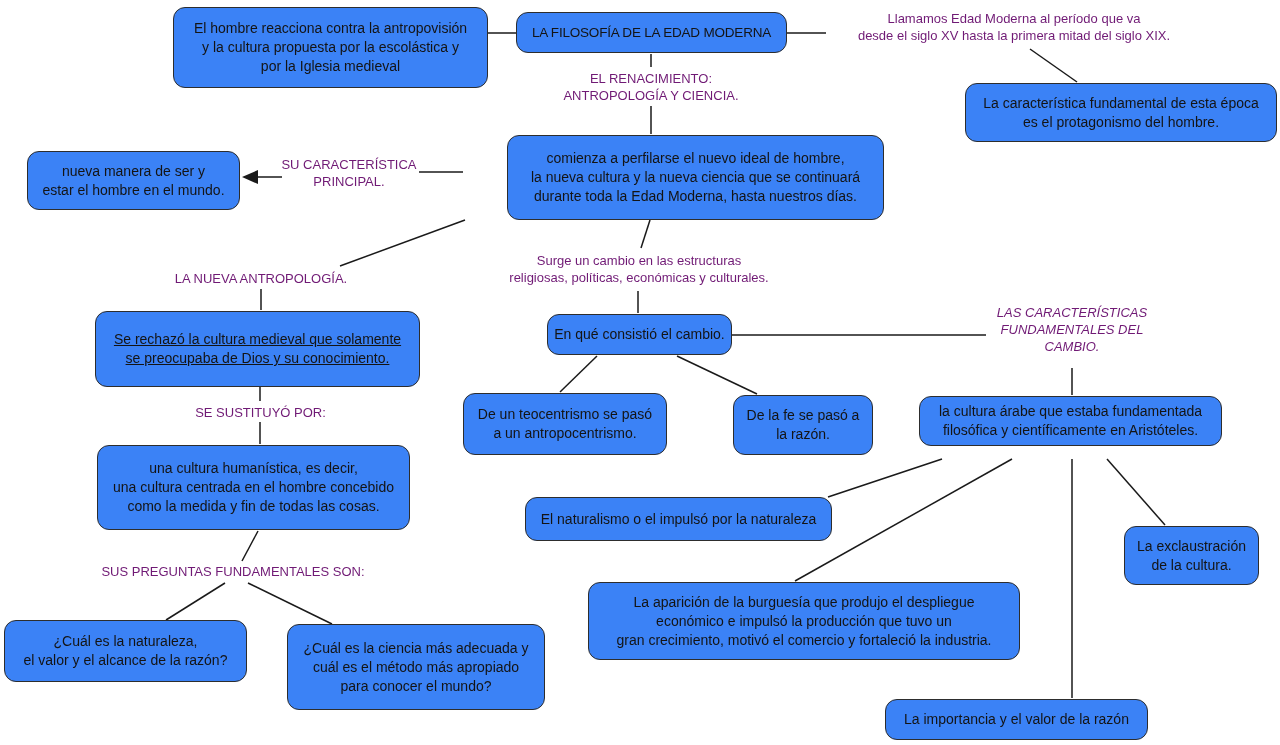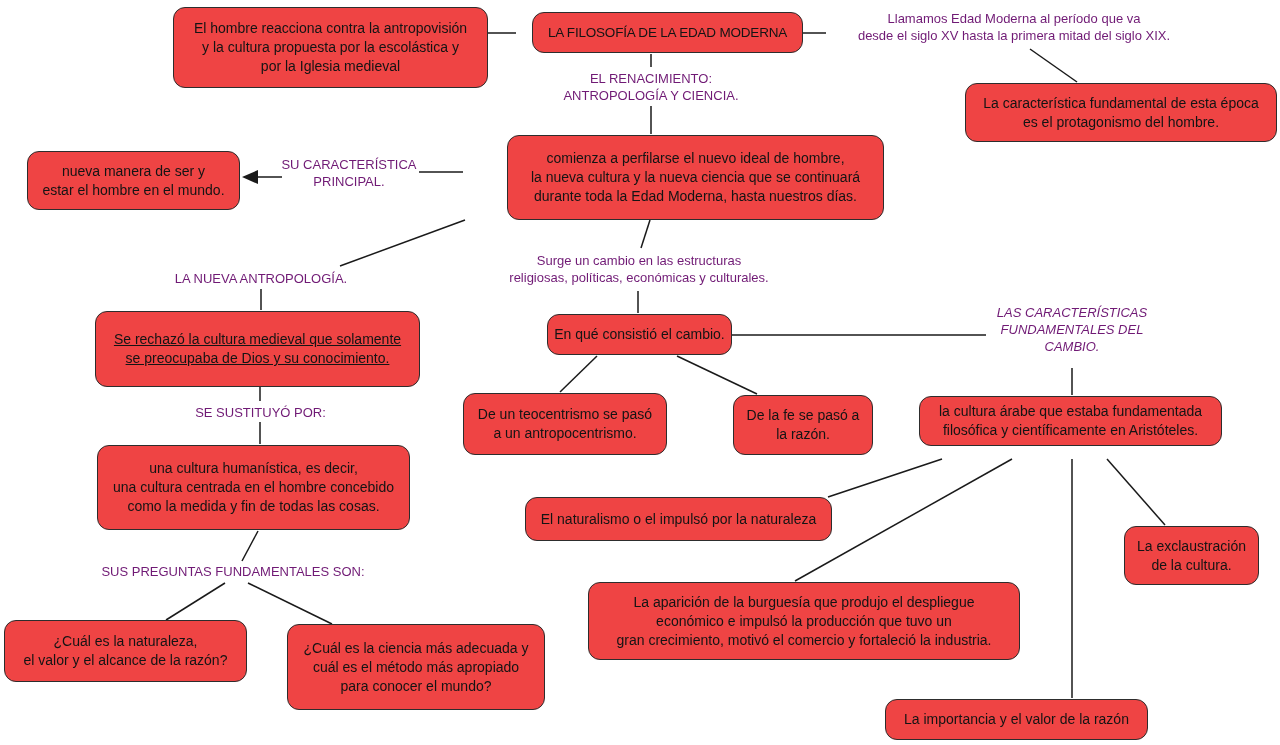--- a/index.html
+++ b/index.html
@@ -6,32 +6,32 @@
   body{
     width:1280px;height:745px;position:relative;overflow:hidden;
     background:#ffffff;
     font-family:"Liberation Sans", sans-serif;
   }
   #canvas{position:absolute;left:0;top:0;width:1280px;height:745px;}
   svg.wires{position:absolute;left:0;top:0;pointer-events:none;}
   .node{
     position:absolute;
     box-sizing:border-box;
-    background:#ef4444;
+    background:#3b82f6;
     border:1.6px solid #2d2d2d;
     border-radius:12px;
     color:#141414;
     font-size:14px;
     line-height:19px;
     display:flex;align-items:center;justify-content:center;
     text-align:center;
     white-space:pre;
     padding:2px 6px;
   }
-  .node.title{font-size:13.5px;letter-spacing:-0.2px;margin-left:16px;}
+  .node.title{font-size:13.5px;letter-spacing:-0.2px;}
   .rlabel{
     position:absolute;
     box-sizing:border-box;
     color:#701a75;
     font-size:13px;
     line-height:17px;
     display:flex;align-items:center;justify-content:center;
     text-align:center;
     white-space:pre;
   }

